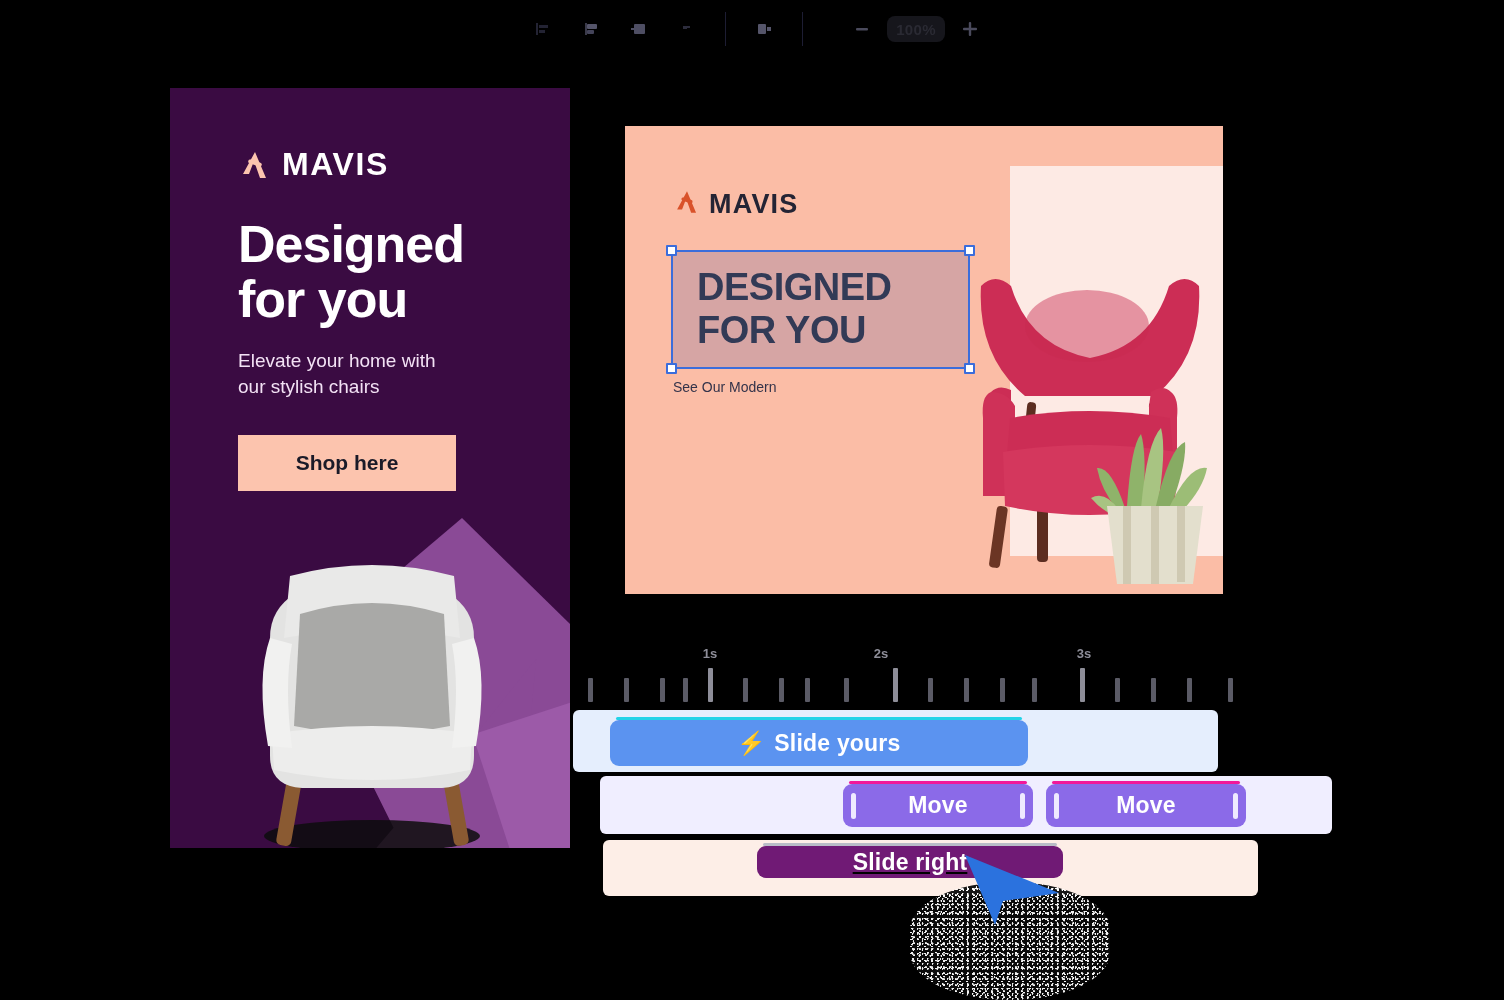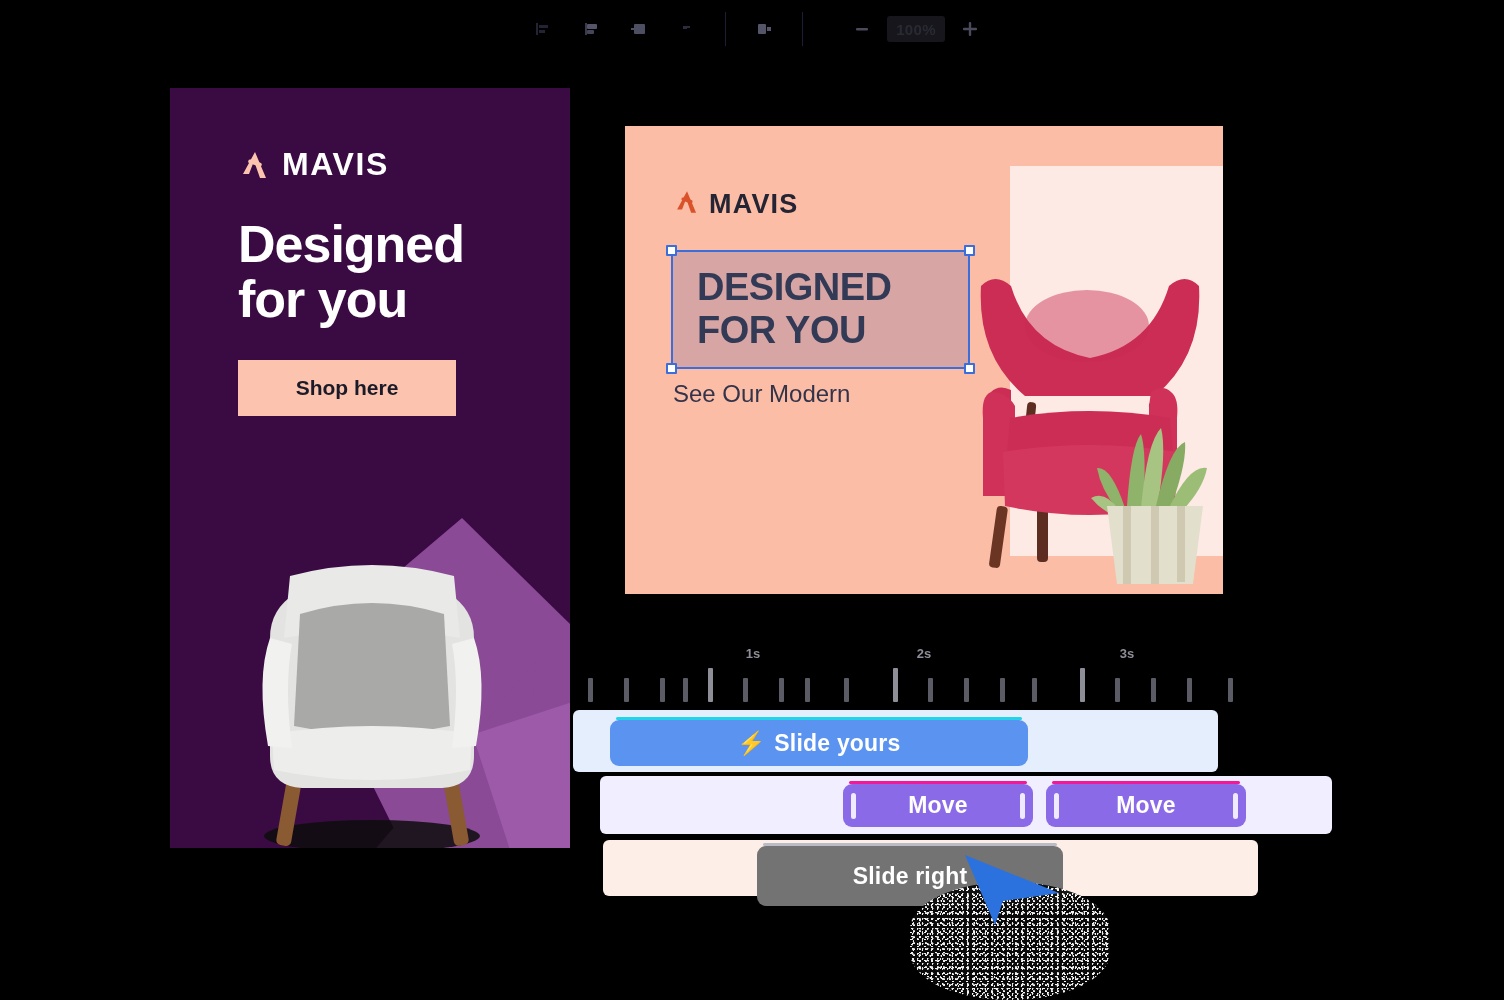--- a/index.html
+++ b/index.html
@@ -28,21 +28,21 @@
   }
   .zoom-group { display: flex; align-items: center; gap: 10px; margin-left: 30px; }
   .zoom-btn {
     width: 30px; height: 30px; display:flex; align-items:center; justify-content:center;
     border-radius: 4px;
   }
   .zoom-val {
     min-width: 58px; height: 26px; background: #16161c;
     color: #2a2a33; font-size: 15px; font-weight: 600;
     display: flex; align-items: center; justify-content: center;
-    border-radius: 3px; letter-spacing: .3px;
+    border-radius: 8px; letter-spacing: .3px;
   }
 
   
   .poster {
     position: absolute; left: 170px; top: 88px;
     width: 400px; height: 760px;
     background: #3a0b42; overflow: hidden;
   }
   .poster .shape-a {
     position: absolute; left: 175px; top: 430px;
@@ -101,60 +101,60 @@
     border: 2px solid #3b6ddb; pointer-events: none;
   }
   .handle {
     position: absolute; width: 11px; height: 11px; background: #fff;
     border: 2px solid #3b6ddb; border-radius: 1px;
   }
   .h-tl { left: -7px; top: -7px; } .h-tr { right: -7px; top: -7px; }
   .h-bl { left: -7px; bottom: -7px; } .h-br { right: -7px; bottom: -7px; }
   .card-sub-txt {
     position: absolute; left: 48px; top: 252px; width: 250px;
-    color: #33334a; font-size: 24px; line-height: 1.35;
+    color: #33334a; font-size: 14px; line-height: 1.35;
   }
   .cart-btn {
     position: absolute; left: 48px; top: 352px; width: 180px; height: 53px;
     background: #d9522a; color: #fff; display: flex; align-items: center; justify-content: center;
     font-size: 19px; font-weight: 700;
   }
   .photo-frame {
     position: absolute; left: 385px; top: 40px; width: 215px; height: 390px;
     background: #fdeae4;
   }
   .chair-pink { position: absolute; left: 330px; top: 80px; width: 270px; height: 390px; }
 
   
   .ruler { position: absolute; left: 580px; top: 646px; width: 670px; height: 56px; }
   .tick { position: absolute; bottom: 0; width: 5px; background: #5b5b66; border-radius: 1px; }
   .tick.minor { height: 24px; }
   .tick.major { height: 34px; background: #8e8e99; }
   .tick-label {
     position: absolute; top: 0; font-size: 13px; color: #8e8e99;
-    transform: translateX(-50%); font-weight: 600; margin-left: 43px;
+    transform: translateX(-50%); font-weight: 600;
   }
 
   .track {
     position: absolute; border-radius: 6px;
   }
   .track-1 { left: 573px; top: 710px; width: 645px; height: 62px; background: #e5eefd; }
   .track-2 { left: 600px; top: 776px; width: 732px; height: 58px; background: #f0eeff; }
   .track-3 { left: 603px; top: 840px; width: 655px; height: 56px; background: #fdeee7; }
 
   .clip { position: absolute; border-radius: 9px; display:flex; align-items:center; justify-content:center; }
   .clip-label { color:#fff; font-size: 23px; font-weight: 600; letter-spacing: .2px; display:flex; align-items:center; gap:8px;}
   .clip-topline { position:absolute; left: 6px; right: 6px; top: -3px; height: 3px; border-radius: 2px; }
 
   .clip-build { left: 610px; top: 720px; width: 418px; height: 46px; background: #5b93f0; }
   .clip-build .clip-topline { background: #23d3e8; }
   .clip-move-1 { left: 843px; top: 784px; width: 190px; height: 43px; background: #8b6ae8; }
   .clip-move-2 { left: 1046px; top: 784px; width: 200px; height: 43px; background: #8b6ae8; }
   .clip-move-1 .clip-topline, .clip-move-2 .clip-topline { background: #f2189a; }
-  .clip-slide { left: 757px; top: 846px; width: 306px; height: 60px; background: #737373; }
+  .clip-slide { left: 757px; top: 846px; width: 306px; height: 32px; background: #701a75; text-decoration: underline; }
   .clip-slide .clip-topline { background: #b9bcc7; }
 
   .grip {
     position: absolute; width: 5px; height: 26px; background: #efeaff; border-radius: 3px; top: 50%;
     transform: translateY(-50%);
   }
   .grip-l { left: 8px; } .grip-r { right: 8px; }
 
   .cursor-arrow { position: absolute; left: 963px; top: 853px; width: 100px; height: 75px; z-index: 30; }
   .noise-blob {
@@ -250,20 +250,24 @@
           </svg>
         </span>
         <span class="brand-name">MAVIS</span>
       </div>
 
       <div class="poster-h1">
         <div>Designed</div>
         <div>for you</div>
       </div>
 
+      <div class="poster-sub">
+        <div>Elevate your home with</div>
+        <div>our stylish chairs</div>
+      </div>
 
       <div class="shop-btn">Shop here</div>
     </div>
 
     <svg class="chair-grey" viewBox="0 0 320 330">
       <g>
         <ellipse cx="160" cy="318" rx="108" ry="16" fill="#0d0d0d" opacity="0.85"></ellipse>
         <rect x="70" y="250" width="15" height="78" rx="5" fill="#8a5a32" transform="rotate(10 77 290)"></rect>
         <rect x="236" y="250" width="15" height="78" rx="5" fill="#8a5a32" transform="rotate(-10 243 290)"></rect>
         <path d="M58 120 Q58 62 160 58 Q262 62 262 120 L262 238 Q262 268 230 270 L90 270 Q58 268 58 238 Z" fill="#e3e3e2"></path>

